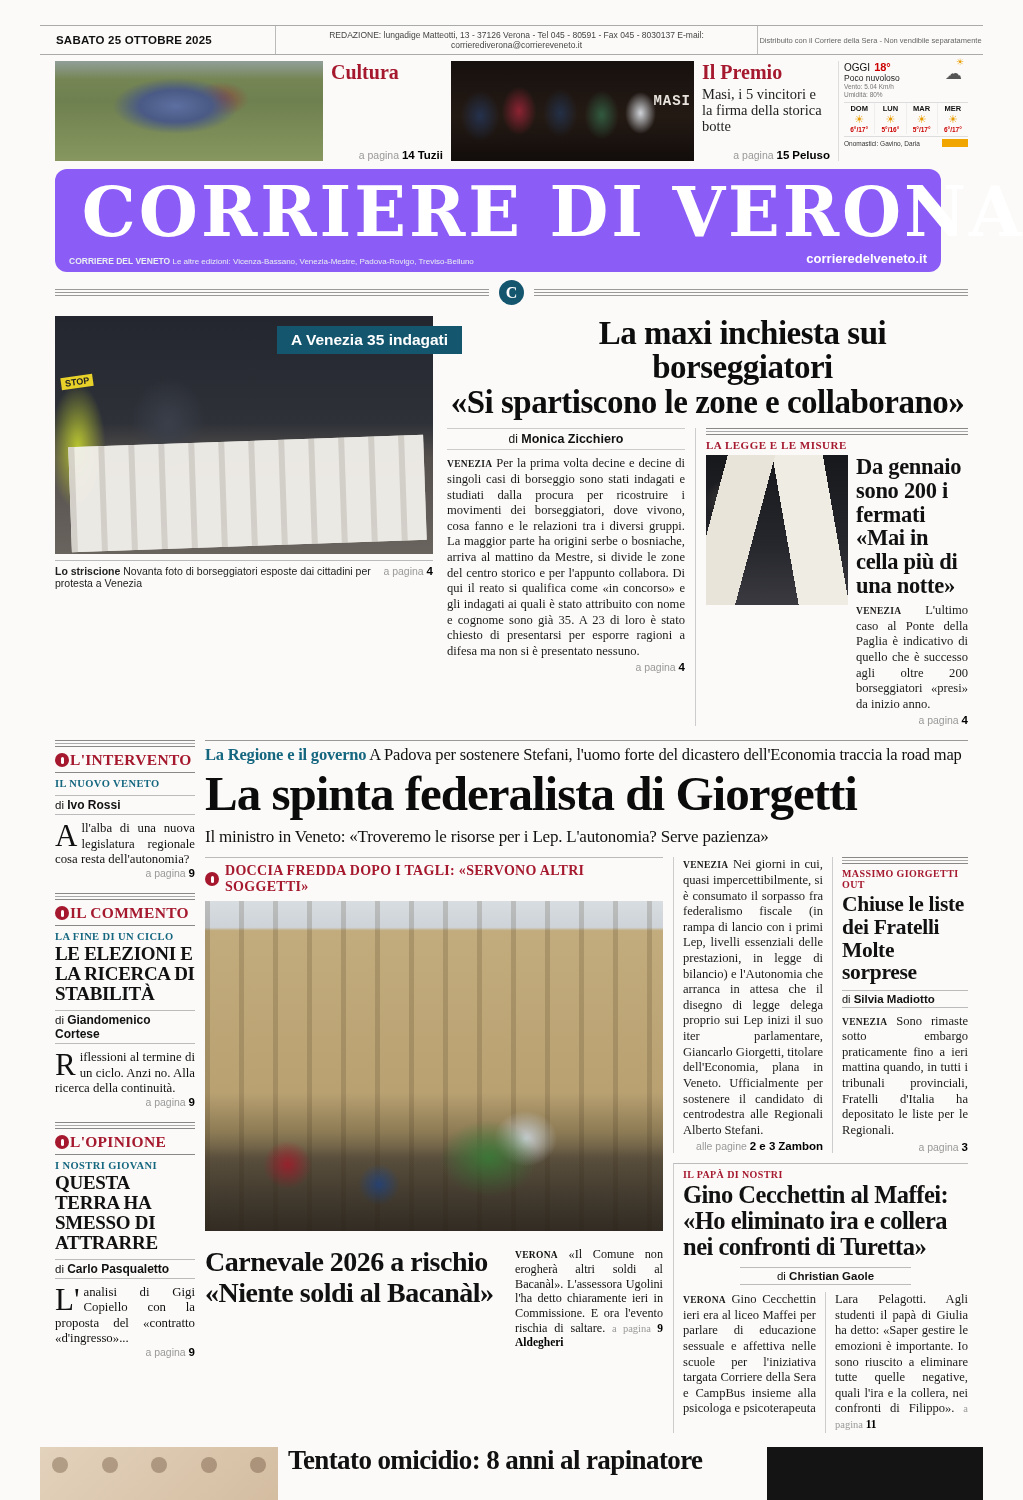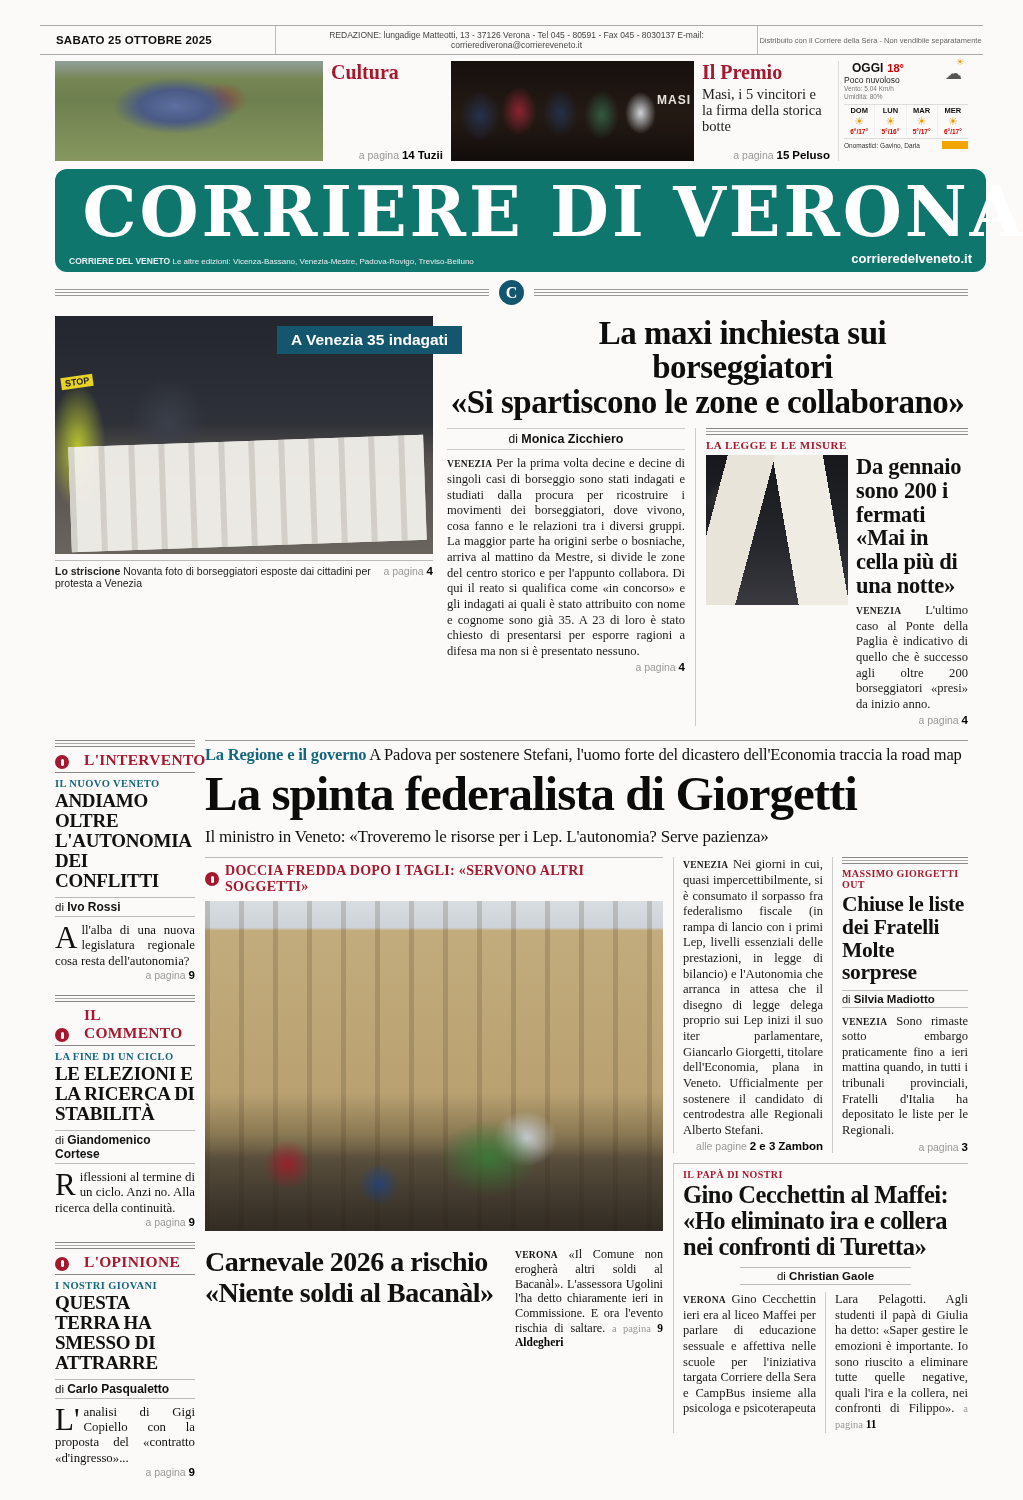--- a/index.html
+++ b/index.html
@@ -24,48 +24,48 @@
   .promo-box { width:112px; display:flex; flex-direction:column; }
   .promo-title { color:#a5182e; font-family:"Liberation Serif",serif; font-weight:bold; font-size:20px; }
   .promo-text { font-size:14.5px; line-height:1.12; margin-top:2px; color:#222; }
   .img-masi { width:243px; background:
       radial-gradient(26px 34px at 12% 55%, #24314d 0%, transparent 75%),
       radial-gradient(24px 34px at 28% 50%, #8c2333 0%, transparent 72%),
       radial-gradient(24px 34px at 45% 52%, #233047 0%, transparent 72%),
       radial-gradient(24px 34px at 62% 54%, #315a40 0%, transparent 72%),
       radial-gradient(22px 30px at 78% 52%, #cfd3d8 0%, transparent 70%),
       linear-gradient(180deg,#16100e 0%, #241a14 55%, #120d0b 100%); }
-  .masi-txt { position:absolute; right:3px; top:32px; color:#e8e4dd; font-family:Liberation Sans, sans-serif; font-weight:bold; font-size:12px; letter-spacing:1px; }
+  .masi-txt { position:absolute; right:3px; top:32px; color:#e8e4dd; font-family:Liberation Mono, monospace; font-weight:bold; font-size:14px; letter-spacing:1px; }
   .promo-box.premio { width:128px; }
   .pageref { font-size:10.5px; color:#999; }
   .pageref b { color:#000; font-weight:bold; font-size:11.5px; }
   .promo-pageref { margin-top:auto; text-align:right; }
 
   
   .weather { width:130px; font-size:8px; border-left:1px solid #ddd; padding-left:5px; display:flex; flex-direction:column; }
   .w-head { display:flex; align-items:baseline; gap:4px; }
-  .w-oggi { font-weight:bold; font-size:12px;margin-left:8px; }
+  .w-oggi { font-weight:normal; font-size:10px; }
   .w-temp { color:#c00; font-weight:bold; font-size:11px; }
   .w-cond { font-size:8.5px; color:#222; }
   .w-meta { font-size:6.5px; color:#777; line-height:1.25; }
   .w-icon-big { position:absolute; right:6px; top:2px; font-size:17px; color:#555; }
   .w-icon-big::after { content:'\2600'; position:absolute; right:-2px; top:-6px; font-size:9px; color:#e89c00; }
   .w-days { display:flex; border-top:1px solid #ddd; margin-top:3px; }
   .w-day { flex:1; text-align:center; border-right:1px solid #eee; padding:1px 0; }
   .w-day:last-child { border-right:none; }
   .w-day .dn { font-weight:bold; font-size:7.5px; }
   .w-day .sun-icon::before { content:'\2600'; color:#e89c00; font-size:11px; }
   .w-day .dt { color:#c00; font-weight:bold; font-size:6.5px; }
   .w-foot { border-top:1px solid #ddd; margin-top:2px; padding-top:2px; display:flex; align-items:center; justify-content:space-between; }
   .w-onom { font-size:6.5px; color:#333; }
   .w-badge { width:26px; height:8px; background:#f0a500; }
   .w-wrap{ position:relative; }
 
   
-  .masthead { margin:8px 37px 0 55px; background:#0f766e; color:#fff; padding:6px 14px 6px 14px;border-radius:12px; }
+  .masthead { margin:8px 82px 0 55px; background:#8b5cf6; color:#fff; padding:6px 14px 6px 14px;border-radius:12px; }
   .m-title { text-align:center; font-family:"DejaVu Serif","Liberation Serif",serif; font-weight:bold; font-size:70px; letter-spacing:3px; transform:scaleX(.97); line-height:1.05; white-space:nowrap; }
   .m-sub { display:flex; justify-content:space-between; align-items:flex-end; margin-top:2px; }
   .m-editions { font-size:8px; color:#e8eef2; }
   .m-editions b { font-size:8.5px; }
   .m-site { font-weight:bold; font-size:13px; }
 
   
   .c-row { margin:8px 55px 0 55px; display:flex; align-items:center; gap:10px; height:26px; }
   .c-line { flex:1; height:7px; border-top:1px solid #999; border-bottom:1px solid #999; background:linear-gradient(#999,#999) center/100% 1px no-repeat; }
   .c-circle { width:25px; height:25px; border-radius:50%; background:#15566f; color:#fff; display:flex; align-items:center; justify-content:center; font-family:"Liberation Serif",serif; font-weight:bold; font-size:16px; }
@@ -104,21 +104,21 @@
       radial-gradient(40px 30px at 20% 30%, #494542 0%, transparent 75%),
       linear-gradient(180deg,#17181c 0%, #26272c 60%, #3a3a40 100%); }
   .misure-right { flex:1; }
   .misure-headline { font-family:"Liberation Serif",serif; font-weight:bold; font-size:22.5px; line-height:1.05; letter-spacing:-.3px; }
   .misure-body { margin-top:6px; }
 
   
   .gsection { margin:14px 55px 0 55px; display:flex; }
   .sidebar { width:150px; padding-right:10px; }
   .sb-item { margin-bottom:14px; }
-  .sb-label-row { display:flex; align-items:flex-end; gap:15px; border-bottom:1px solid #888; padding-bottom:3px; }
+  .sb-label-row { display:flex; align-items:center; gap:1px; border-bottom:1px solid #888; padding-bottom:3px; }
   .op-icon { width:14px; height:14px; border-radius:50%; background:#a5182e; display:inline-flex; align-items:center; justify-content:center; flex:none; }
   .op-icon i { display:block; width:3px; height:7px; background:#fff; border-radius:2px; }
   .sb-label { color:#a5182e; font-family:"Liberation Serif",serif; font-weight:bold; font-size:15.5px; letter-spacing:.3px; }
   .sb-tag { color:#15667f; font-family:"Liberation Serif",serif; font-weight:bold; font-size:10.5px; letter-spacing:.4px; margin-top:5px; }
   .sb-title { font-family:"Liberation Serif",serif; font-weight:bold; font-size:19px; line-height:1.05; letter-spacing:-.3px; margin-top:2px; }
   .sb-byrow { border-top:1px solid #bbb; border-bottom:1px solid #bbb; margin-top:6px; padding:2px 0; font-size:11.5px; }
   .sb-byrow b { font-size:12px; }
   .sb-text { margin-top:6px; font-family:"Liberation Serif",serif; font-size:12.8px; line-height:1.2; text-align:justify; }
   .dropcap { float:left; font-size:31px; line-height:.8; padding:3px 4px 0 0; font-family:"Liberation Serif",serif; }
   .sb-pageref { text-align:right; }
@@ -300,21 +300,20 @@
 
       <div class="sb-item">
         <div class="mini-rules"></div>
         <div class="sb-label-row">
           <span class="op-icon">
               <i></i>
             </span>
           <span class="sb-label">L'INTERVENTO</span>
         </div>
         <div class="sb-tag">IL NUOVO VENETO</div>
-        <div class="sb-title">ANDIAMO OLTRE L'AUTONOMIA DEI CONFLITTI</div>
         <div class="sb-byrow"><span>di </span><b>Ivo Rossi</b></div>
         <div class="sb-text"><span class="dropcap">A</span><span>ll'alba di una nuova legislatura regionale cosa resta dell'autonomia?</span></div>
         <div class="pageref sb-pageref"><span>a pagina </span><b>9</b></div>
       </div>
 
       <div class="sb-item">
         <div class="mini-rules"></div>
         <div class="sb-label-row">
           <span class="op-icon">
               <i></i>

